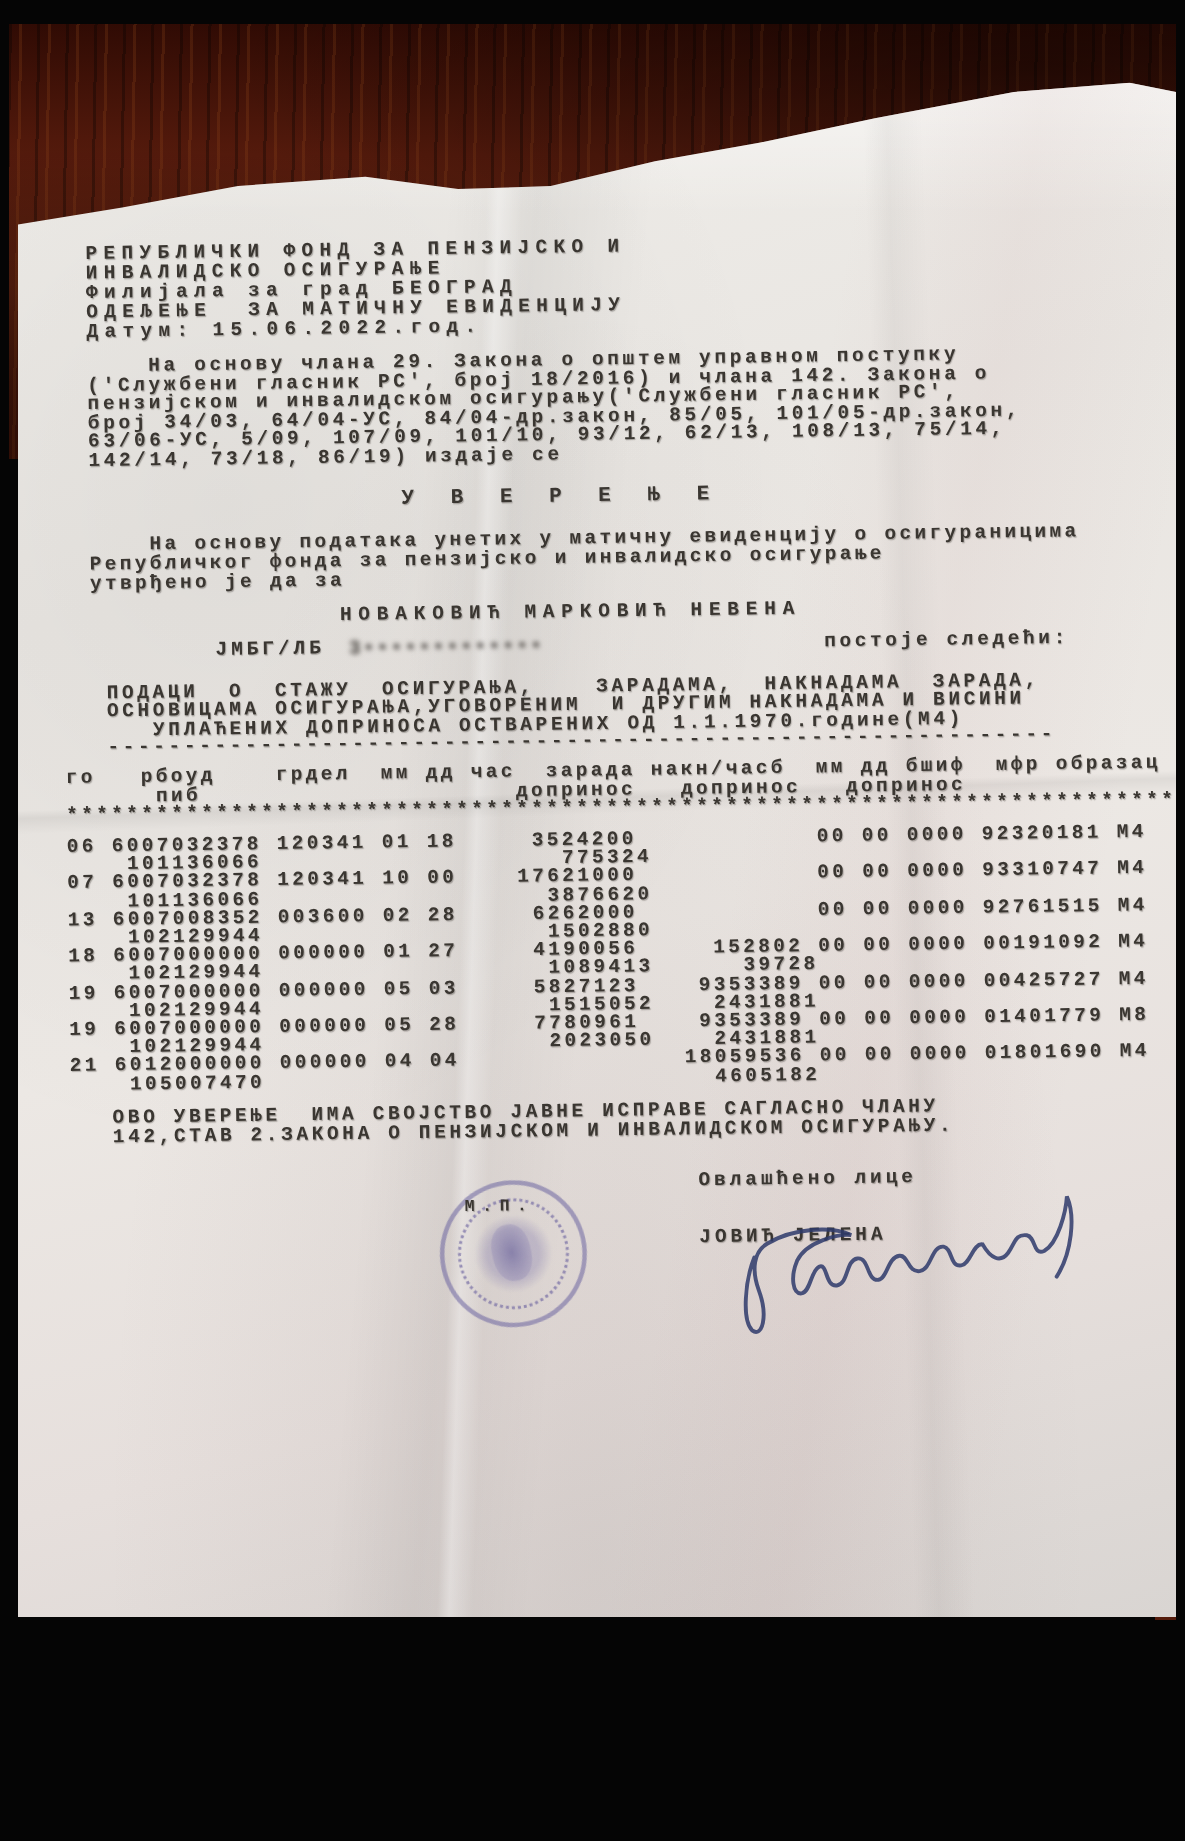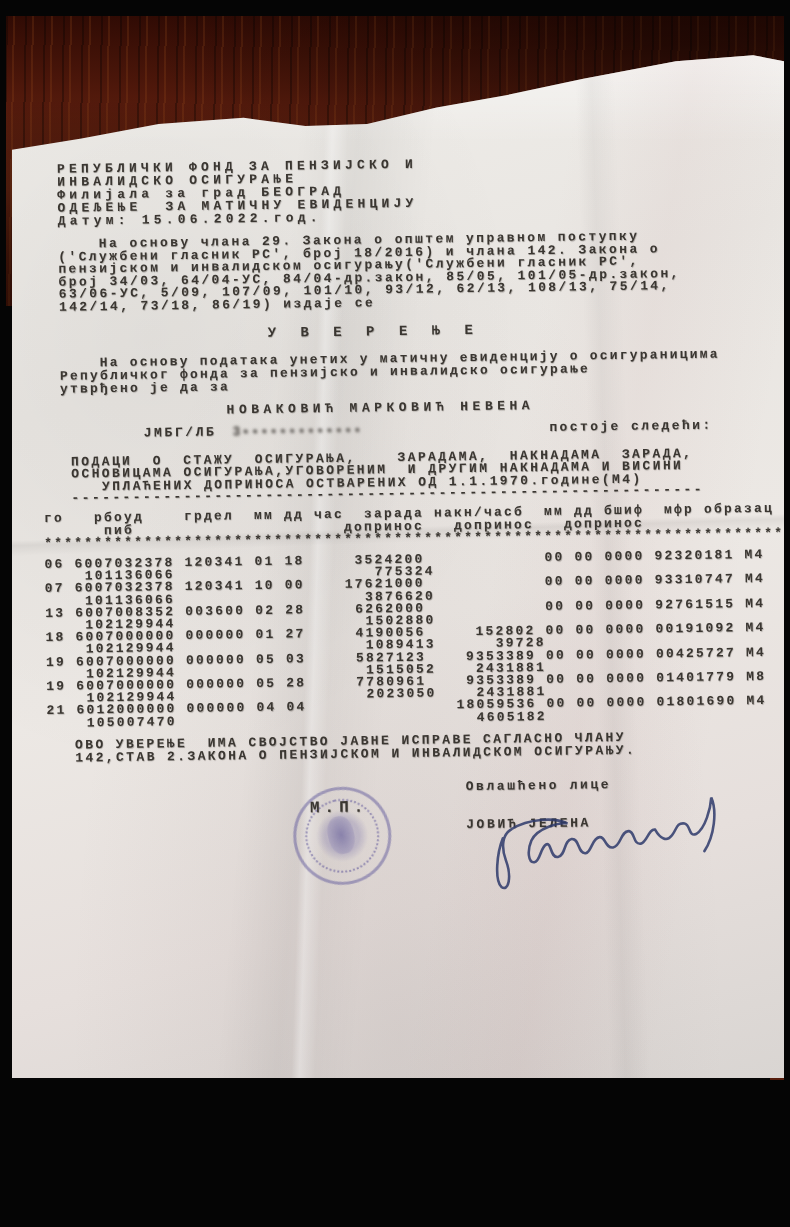--- a/index.html
+++ b/index.html
@@ -52,21 +52,21 @@
   .sig{position:relative;margin-top:18px;height:150px;}
   .auth-label{position:absolute;left:400px;top:2px;font-size:13px;letter-spacing:2.6px;}
   .auth-name{position:absolute;left:400px;top:40px;font-size:13px;letter-spacing:2.6px;}
   .stamp{position:absolute;left:227px;top:8px;width:92px;height:92px;border-radius:50%;
     border:3px solid rgba(108,100,160,.55);filter:blur(.5px);transform:rotate(-12deg);
     background:radial-gradient(circle at 50% 50%, rgba(110,102,165,.28) 0 26%, transparent 40%);}
   .stamp-inner{position:absolute;inset:9px;border-radius:50%;
     border:2px dotted rgba(108,100,160,.65);}
   .stamp-emblem{position:absolute;left:32px;top:26px;width:26px;height:38px;border-radius:45%;
     background:radial-gradient(ellipse, rgba(95,88,150,.55), rgba(110,102,165,.2) 70%, transparent);}
-  .stamp-mp{position:absolute;left:244px;top:20px;font-size:16px;letter-spacing:5px;
+  .stamp-mp{position:absolute;left:244px;top:20px;font-size:11px;letter-spacing:5px;
     color:#3a3631;text-shadow:.6px .8px .7px rgba(70,65,60,.38);}
   .signature{position:absolute;left:408px;top:28px;transform:rotate(-7deg);}
 </style>
 </head>
 <body>
 
 <div class="photo">
   <div class="wood"></div>
   <div class="wood-sliver"></div>
 

